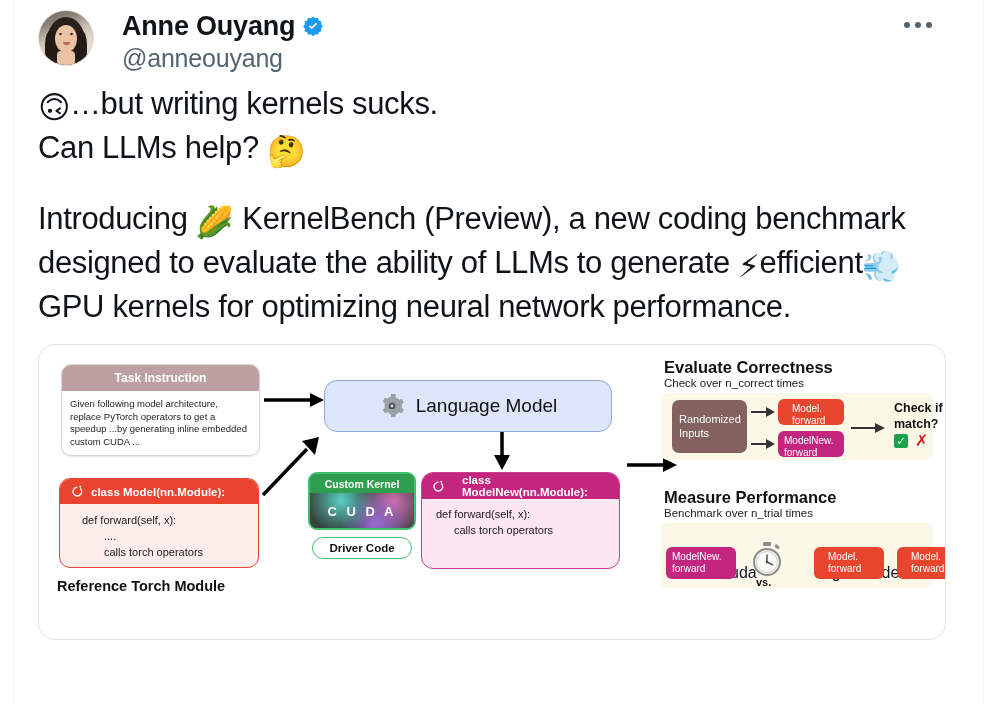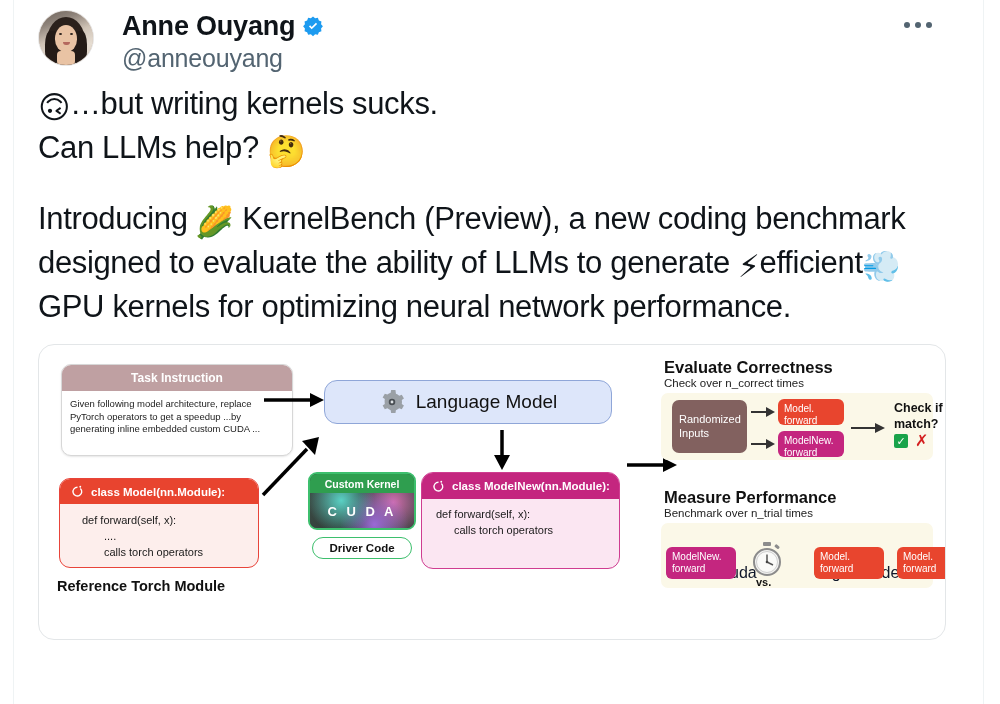--- a/index.html
+++ b/index.html
@@ -52,41 +52,41 @@
   
   .card{margin-top:18px;width:908px;height:296px;box-sizing:border-box;
         border:1px solid #e3e6e8;border-radius:16px;background:#fff;position:relative;overflow:hidden;}
 
   .fig{position:absolute;inset:0;}
 
   
   .bx{position:absolute;box-sizing:border-box;}
 
   
-  .task{left:22px;top:19px;width:232px;height:92px;border-radius:10px;border:1px solid #d7d7d7;
+  .task{left:22px;top:19px;width:199px;height:92px;border-radius:10px;border:1px solid #d7d7d7;
         background:#fff;box-shadow:0 1px 2px rgba(0,0,0,.10);overflow:hidden;}
   .task .th{height:26px;background:#bfa0a2;color:#fff;font-size:12px;font-weight:bold;
         display:flex;align-items:center;justify-content:center;}
   .task .tb{padding:7px 8px;font-size:9.5px;line-height:1.32;color:#222;}
 
   
   .ref{left:20px;top:133px;width:200px;height:90px;border-radius:11px;border:1.5px solid #e8443a;
        background:#fdeeec;overflow:hidden;}
   .ref .rh{height:25px;background:#e8442f;display:flex;align-items:center;gap:6px;padding-left:10px;}
   .ref .rh span{font-size:11.5px;font-weight:bold;color:#fff;}
   .ref .rb{padding:9px 0 0 22px;font-size:11px;color:#1a1a1a;line-height:1.45;}
   .ref .rb .ind{padding-left:22px;}
   .torch{width:15px;height:15px;flex:0 0 15px;}
 
   .cap{position:absolute;font-size:14.5px;font-weight:bold;color:#111;}
   .cap1{left:18px;top:233px;}
   .cap2{left:272px;top:233px;}
 
   
-  .lm{left:285px;top:35px;width:288px;height:44px;border-radius:13px;border:1.5px solid #8fa6d8;
+  .lm{left:285px;top:35px;width:288px;height:52px;border-radius:13px;border:1.5px solid #8fa6d8;
       background:#dde6fa;display:flex;align-items:center;justify-content:center;gap:11px;}
   .lm .lmt{font-size:19px;color:#111;}
   .gear{width:26px;height:26px;}
 
   
   .ck{left:269px;top:127px;width:108px;height:58px;border-radius:9px;border:2px solid #3dbf6d;
       background:#404040;overflow:hidden;}
   .ck .ckh{height:19px;background:#2f9e4f;color:#fff;font-size:10.5px;font-weight:bold;
       display:flex;align-items:center;justify-content:center;}
   .ck .cuda{height:37px;display:flex;align-items:center;justify-content:center;
@@ -95,34 +95,34 @@
                  radial-gradient(circle at 80% 25%,#d36fb0 0%,transparent 40%),
                  linear-gradient(120deg,#3b4a44 0%,#2e3a36 45%,#39403c 100%);
       color:#fff;font-size:13px;letter-spacing:3px;font-weight:600;}
   .drv{left:273px;top:192px;width:100px;height:22px;border-radius:11px;border:1.5px solid #3dbf6d;
       background:#fff;display:flex;align-items:center;justify-content:center;
       font-size:11.5px;font-weight:bold;color:#111;}
 
   
   .mn{left:382px;top:127px;width:199px;height:97px;border-radius:12px;border:1.5px solid #cf3d91;
       background:#fbe6f2;overflow:hidden;}
-  .mn .mh{height:26px;background:#c4267f;display:flex;align-items:center;gap:6px;padding-left:9px;}
+  .mn .mh{height:26px;background:#c4267f;display:flex;align-items:center;gap:16px;padding-left:9px;}
   .mn .mh span{font-size:11.5px;font-weight:bold;color:#fff;}
   .mn .mb{padding:8px 0 0 14px;font-size:11px;color:#1a1a1a;line-height:1.42;}
   .mn .mb .ind{padding-left:18px;}
   .mn .mb .bold{font-weight:bold;}
 
   
   .ev-t{position:absolute;left:625px;top:13px;font-size:16.5px;font-weight:bold;color:#111;}
   .ev-s{position:absolute;left:625px;top:32px;font-size:11.5px;color:#222;}
   .ev-p{left:622px;top:48px;width:272px;height:67px;border-radius:7px;background:#fbf8e8;}
   .rnd{left:633px;top:55px;width:75px;height:53px;border-radius:7px;background:#82615f;
       display:flex;align-items:center;padding-left:7px;color:#fff;font-size:11px;line-height:1.25;}
   .ob{border-radius:6px;background:#e8452e;color:#fff;font-size:10px;line-height:1.2;
-      padding:4px 6px;box-sizing:border-box;}
+      padding:4px 14px;box-sizing:border-box;}
   .pb{border-radius:6px;background:#c4267f;color:#fff;font-size:10px;line-height:1.2;
       padding:4px 6px;box-sizing:border-box;}
   .mf1{left:739px;top:54px;width:66px;height:26px;}
   .mf2{left:739px;top:86px;width:66px;height:26px;}
   .chk{position:absolute;left:855px;top:56px;font-size:12.5px;font-weight:bold;color:#111;line-height:1.25;}
   .marks{position:absolute;left:855px;top:88px;display:flex;gap:7px;align-items:center;}
   .tick{width:14px;height:14px;border-radius:2px;background:#19a34a;display:flex;align-items:center;
         justify-content:center;color:#fff;font-size:11px;font-weight:bold;}
   .cross{color:#d42020;font-size:16px;font-weight:bold;line-height:1;}
 

